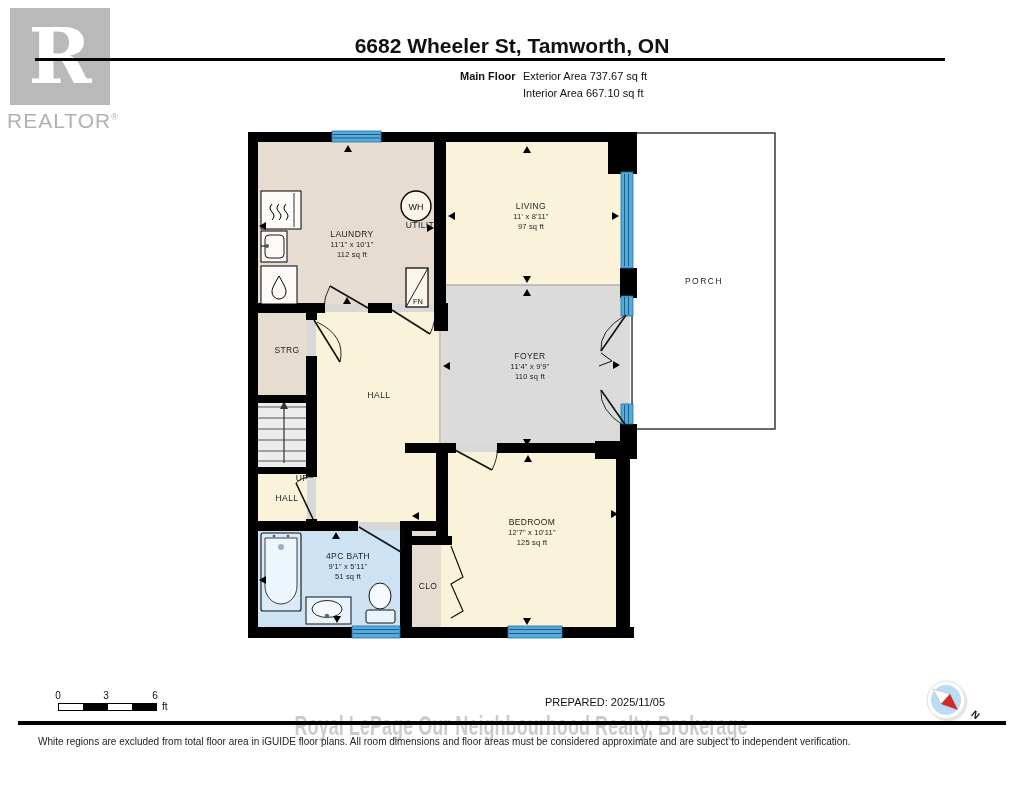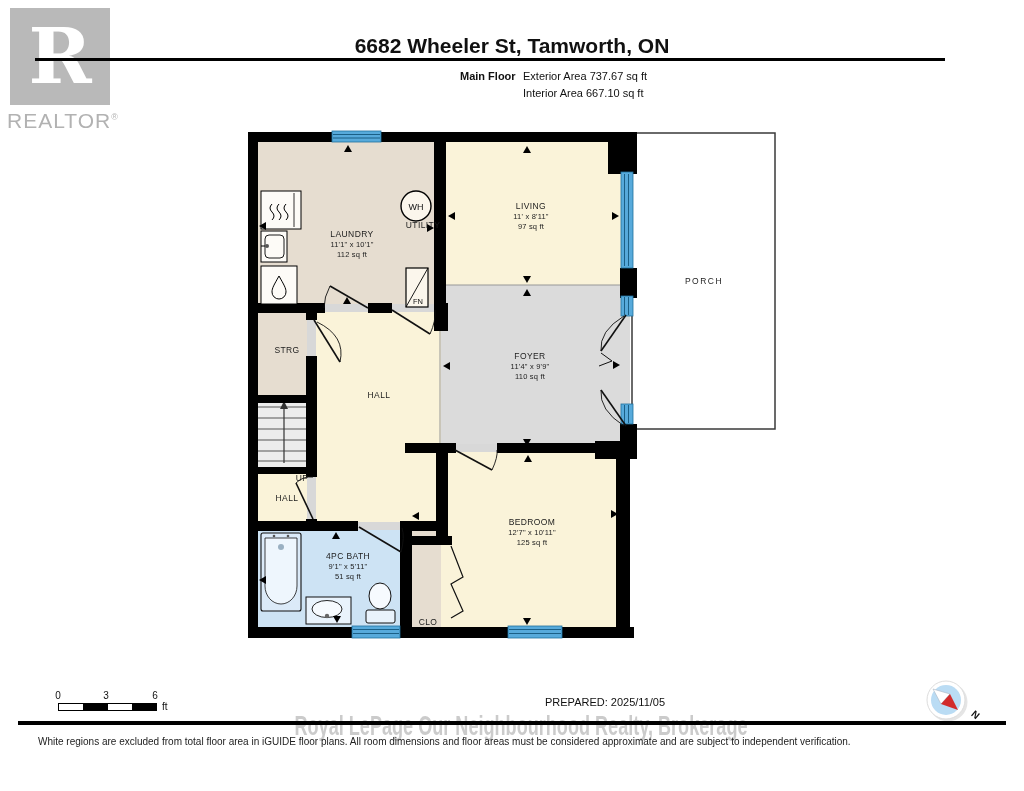--- a/index.html
+++ b/index.html
@@ -312,21 +312,21 @@
     <div class="rname">UP</div>
   </div>
   <div class="rlabel" style="left:287px;top:493px;">
     <div class="rname">HALL</div>
   </div>
   <div class="rlabel" style="left:348px;top:551px;">
     <div class="rname">4PC BATH</div>
     <div>9'1" x 5'11"</div>
     <div>51 sq ft</div>
   </div>
-  <div class="rlabel" style="left:428px;top:581px;margin-top:36px;">
+  <div class="rlabel" style="left:428px;top:581px;">
     <div class="rname">CLO</div>
   </div>
   <div class="rlabel" style="left:532px;top:517px;">
     <div class="rname">BEDROOM</div>
     <div>12'7" x 10'11"</div>
     <div>125 sq ft</div>
   </div>
 
   <div class="scalebar">
     <span class="num" style="left:0;">0</span>

